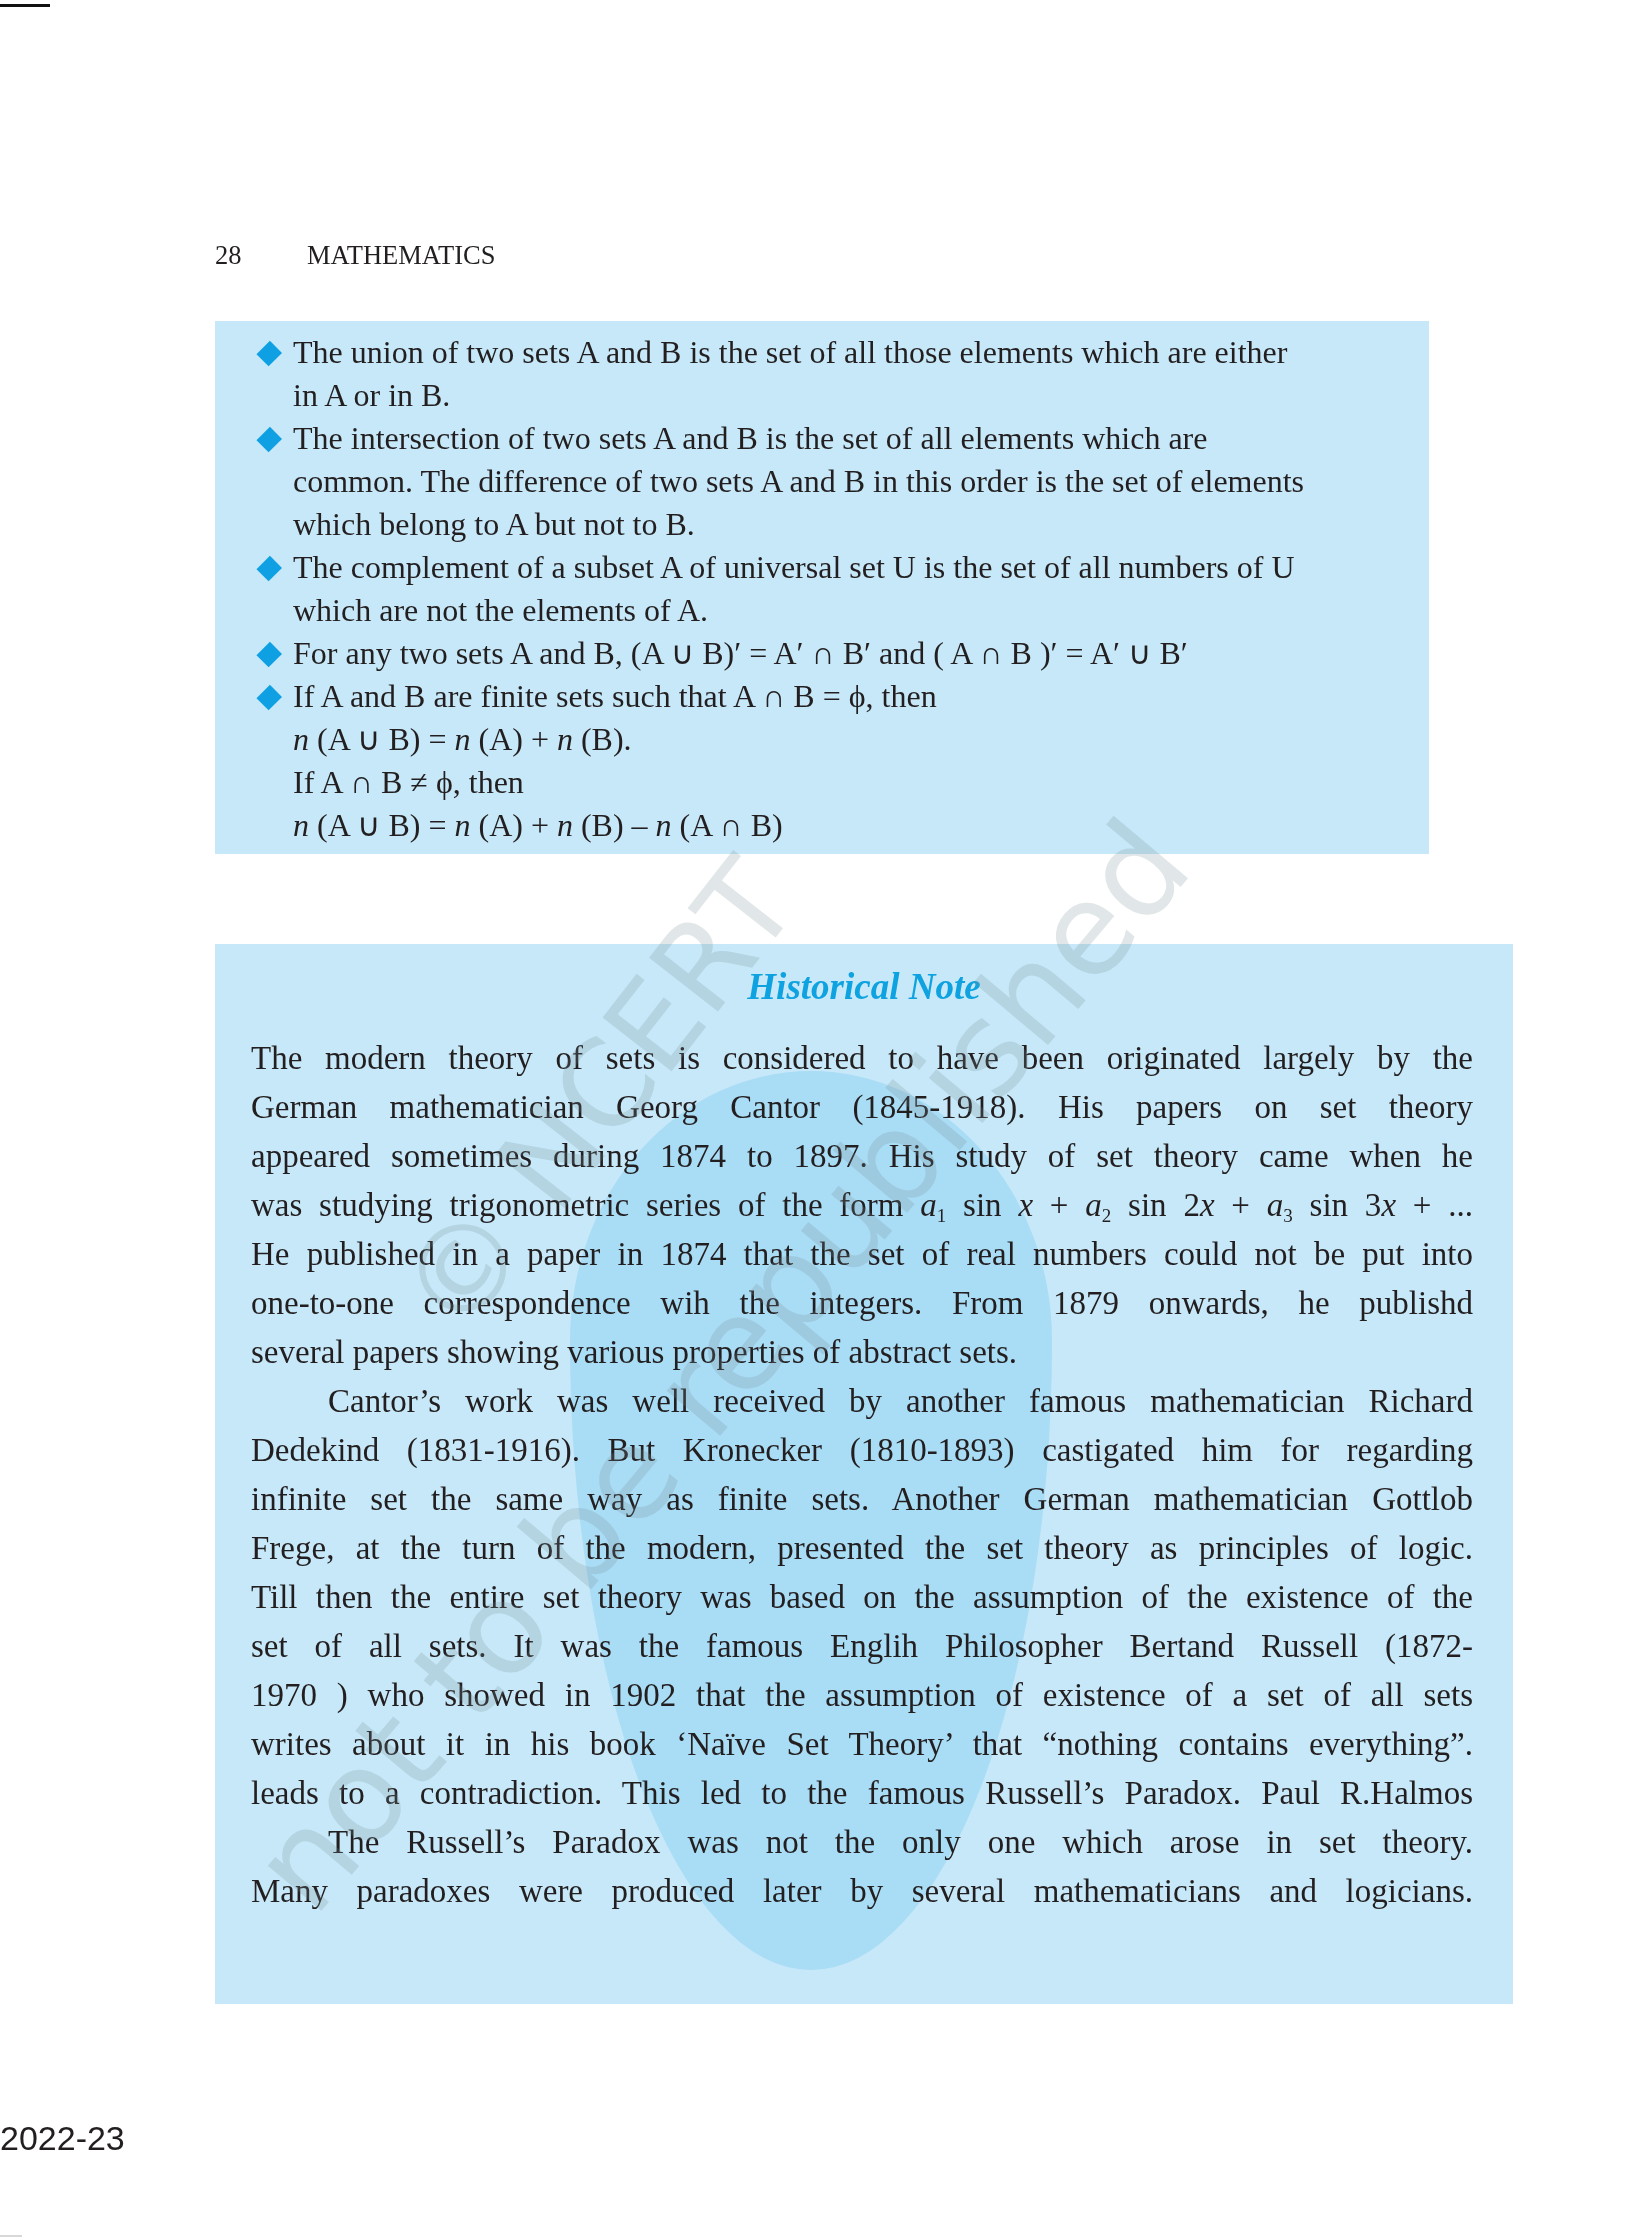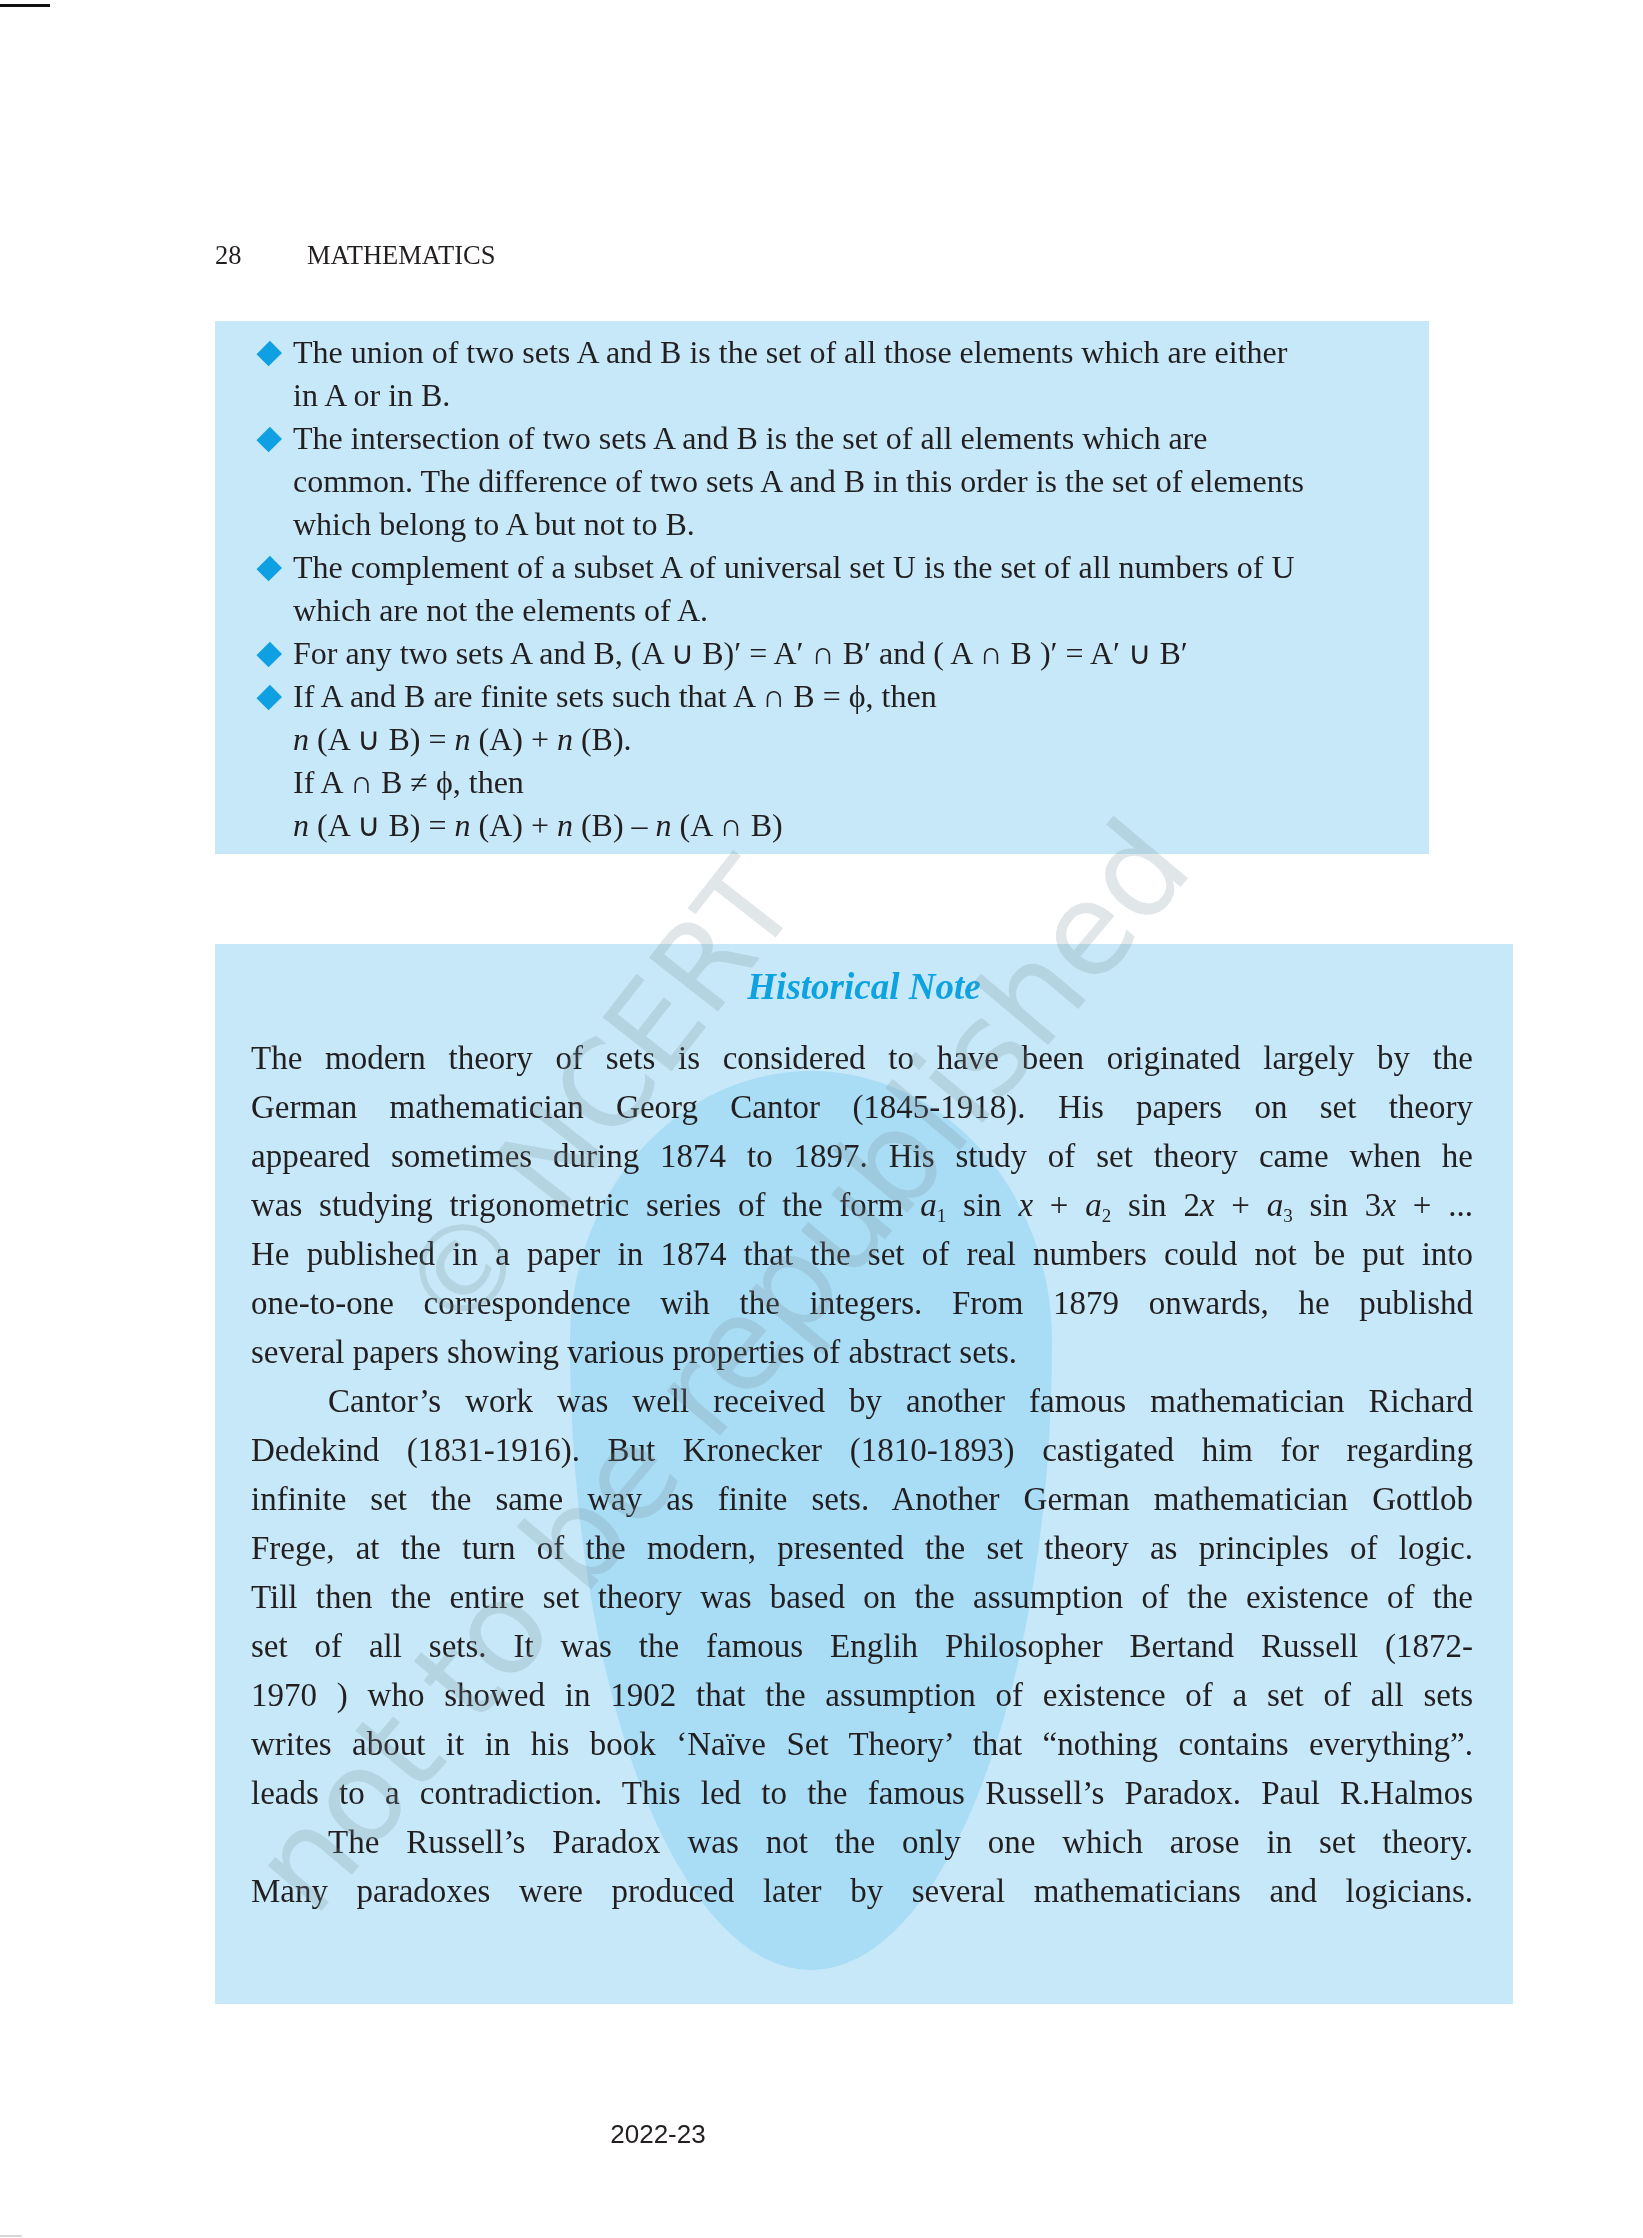--- a/index.html
+++ b/index.html
@@ -45,21 +45,21 @@
   .hline.indent { padding-left: 77px; }
   sub { font-size: 19px; vertical-align: -6.4px; line-height: 0; }
 
   .watermark {
     position: absolute; font-family: "DejaVu Sans", sans-serif; color: rgba(120,140,150,0.22);
     transform-origin: left bottom; white-space: nowrap; pointer-events: none;
   }
   .wm1 { left: 482px; top: 1220px; font-size: 120px; transform: rotate(-52deg); }
   .wm2 { left: 337px; top: 1790px; font-size: 128px; transform: rotate(-50deg); }
 
-  .footer { position: absolute; top: 2119px; left: 0; width: 1316px; text-align: center; font-family: "Liberation Sans", sans-serif; font-size: 26px; }
+  .footer { position: absolute; top: 2119px; left: 0; width: 1316px; font-family: "Liberation Sans", sans-serif; font-size: 34px; }
 </style>
 </head>
 <body>
 
 <div class="corner-mark"></div>
 <div class="corner-mark-bottom"></div>
 
 <div class="running-head">
   <span class="page-no">28</span><span>MATHEMATICS</span>
 </div>

